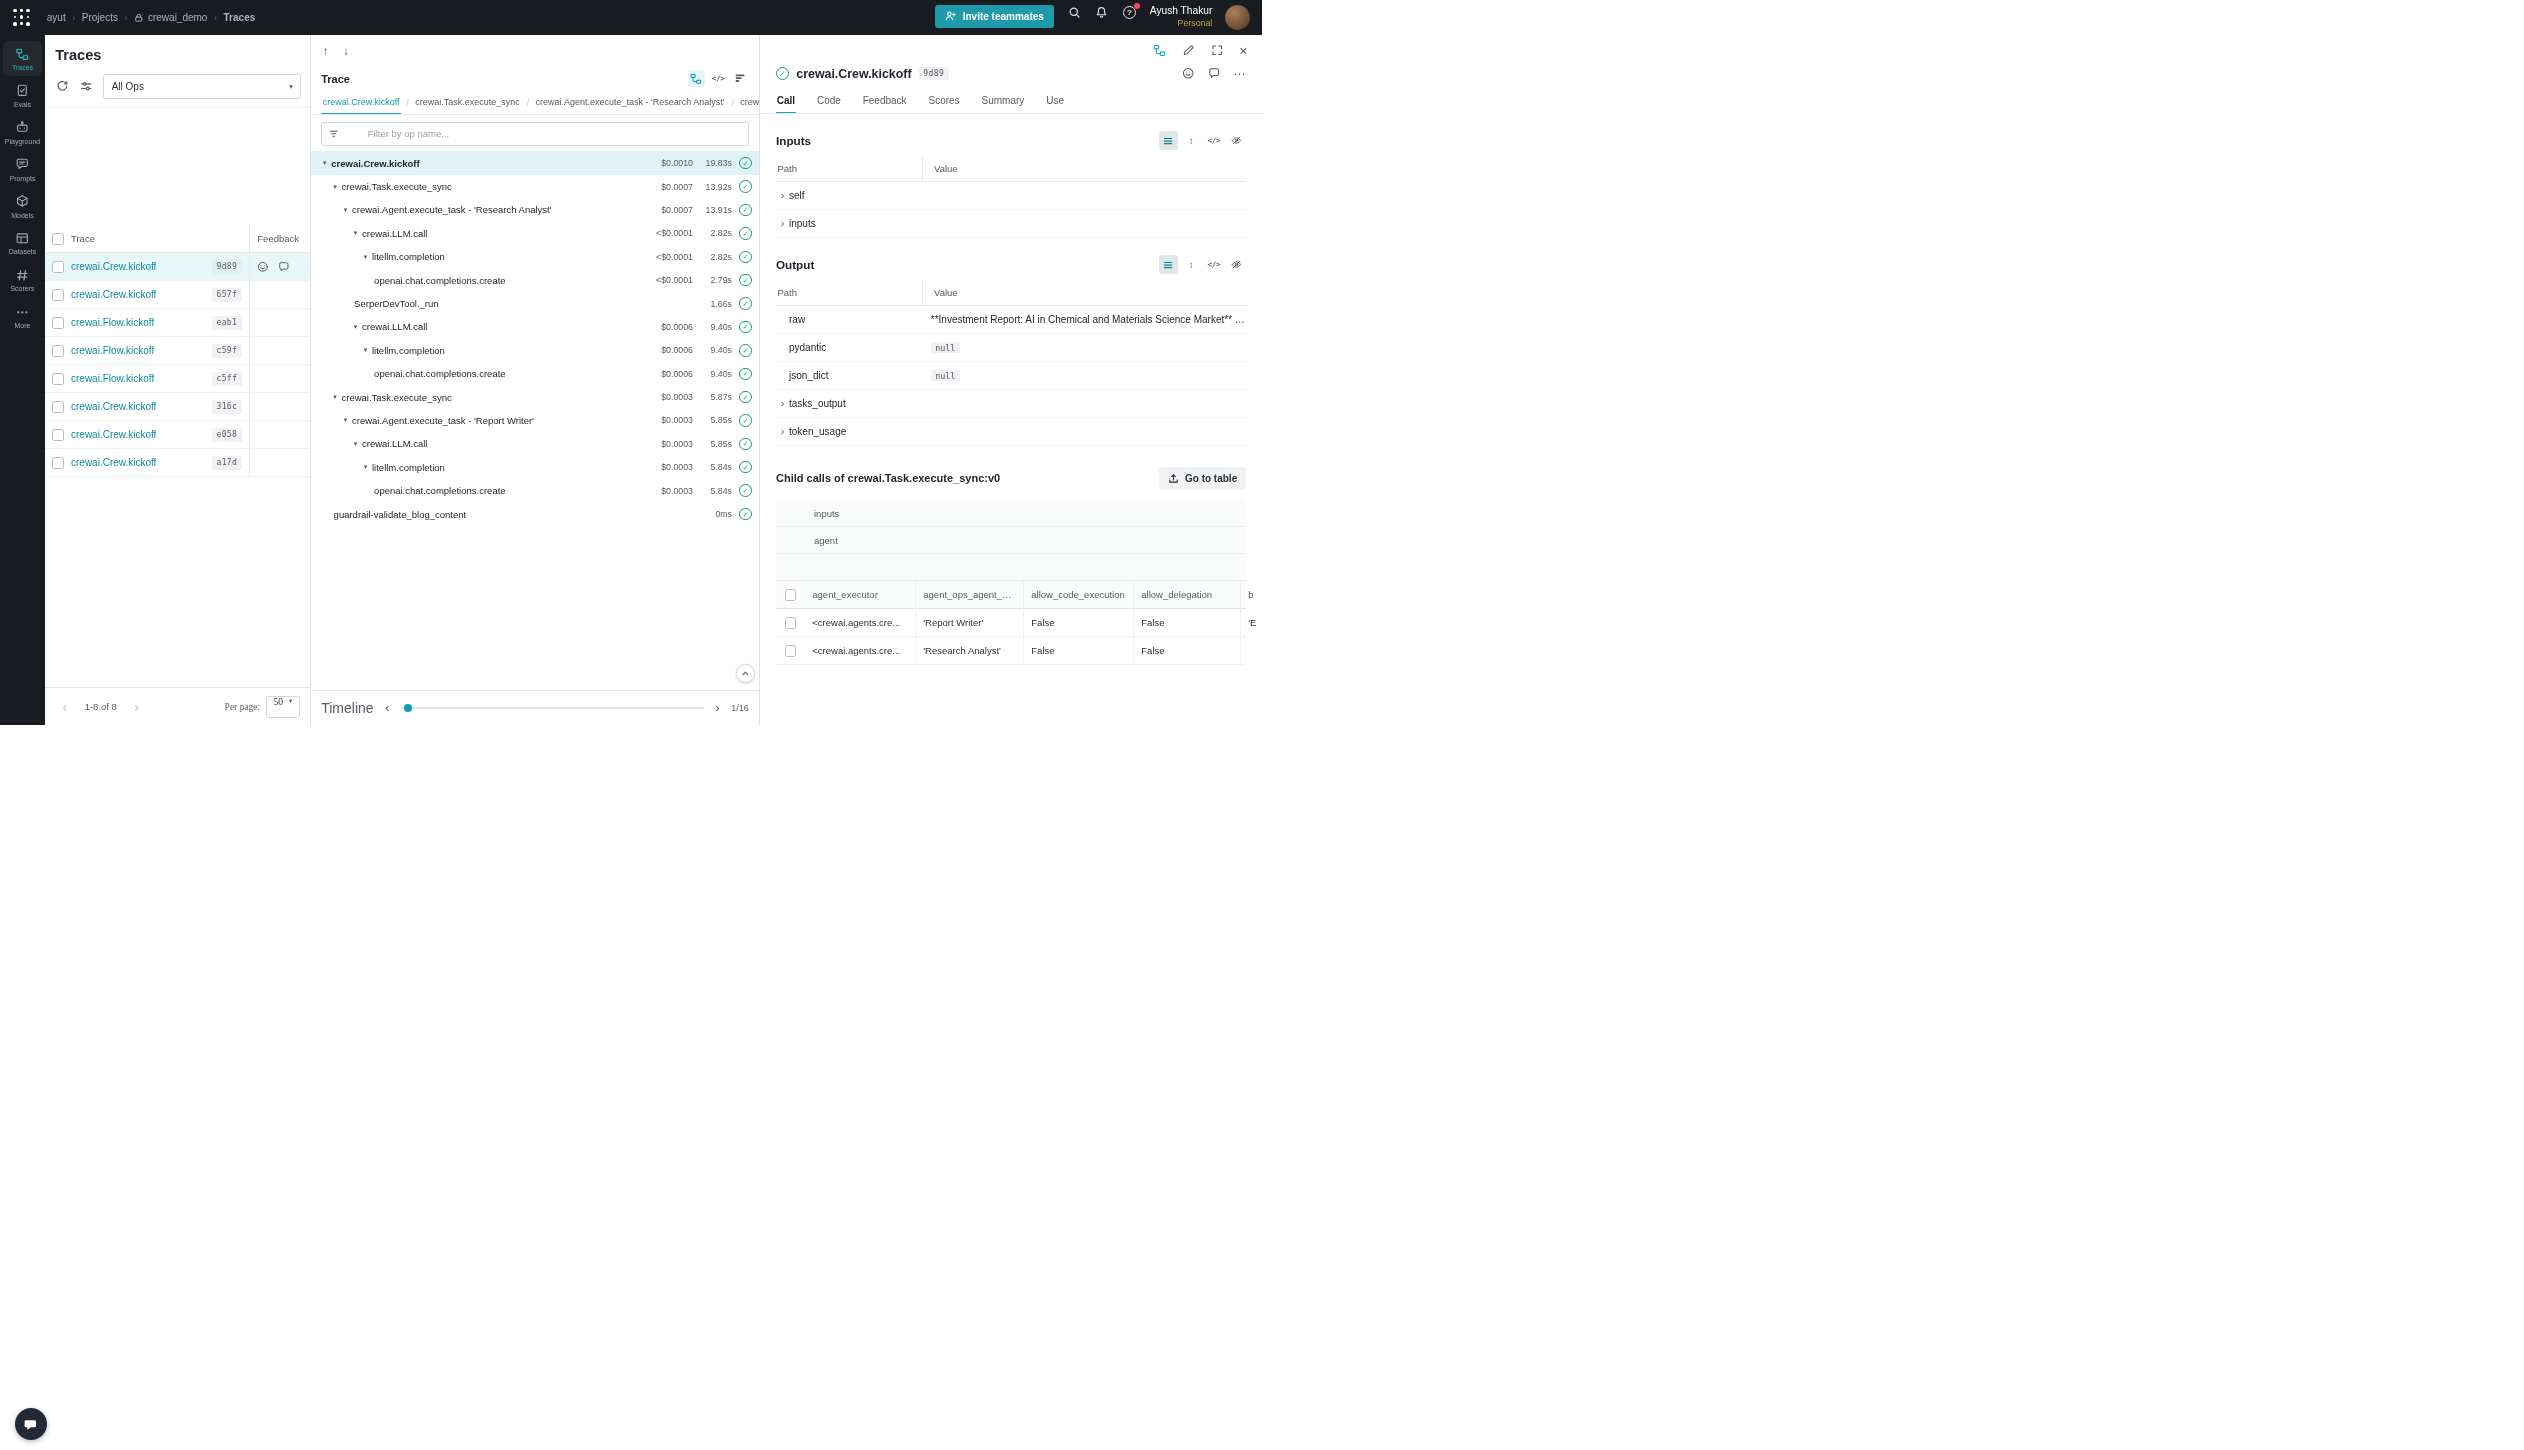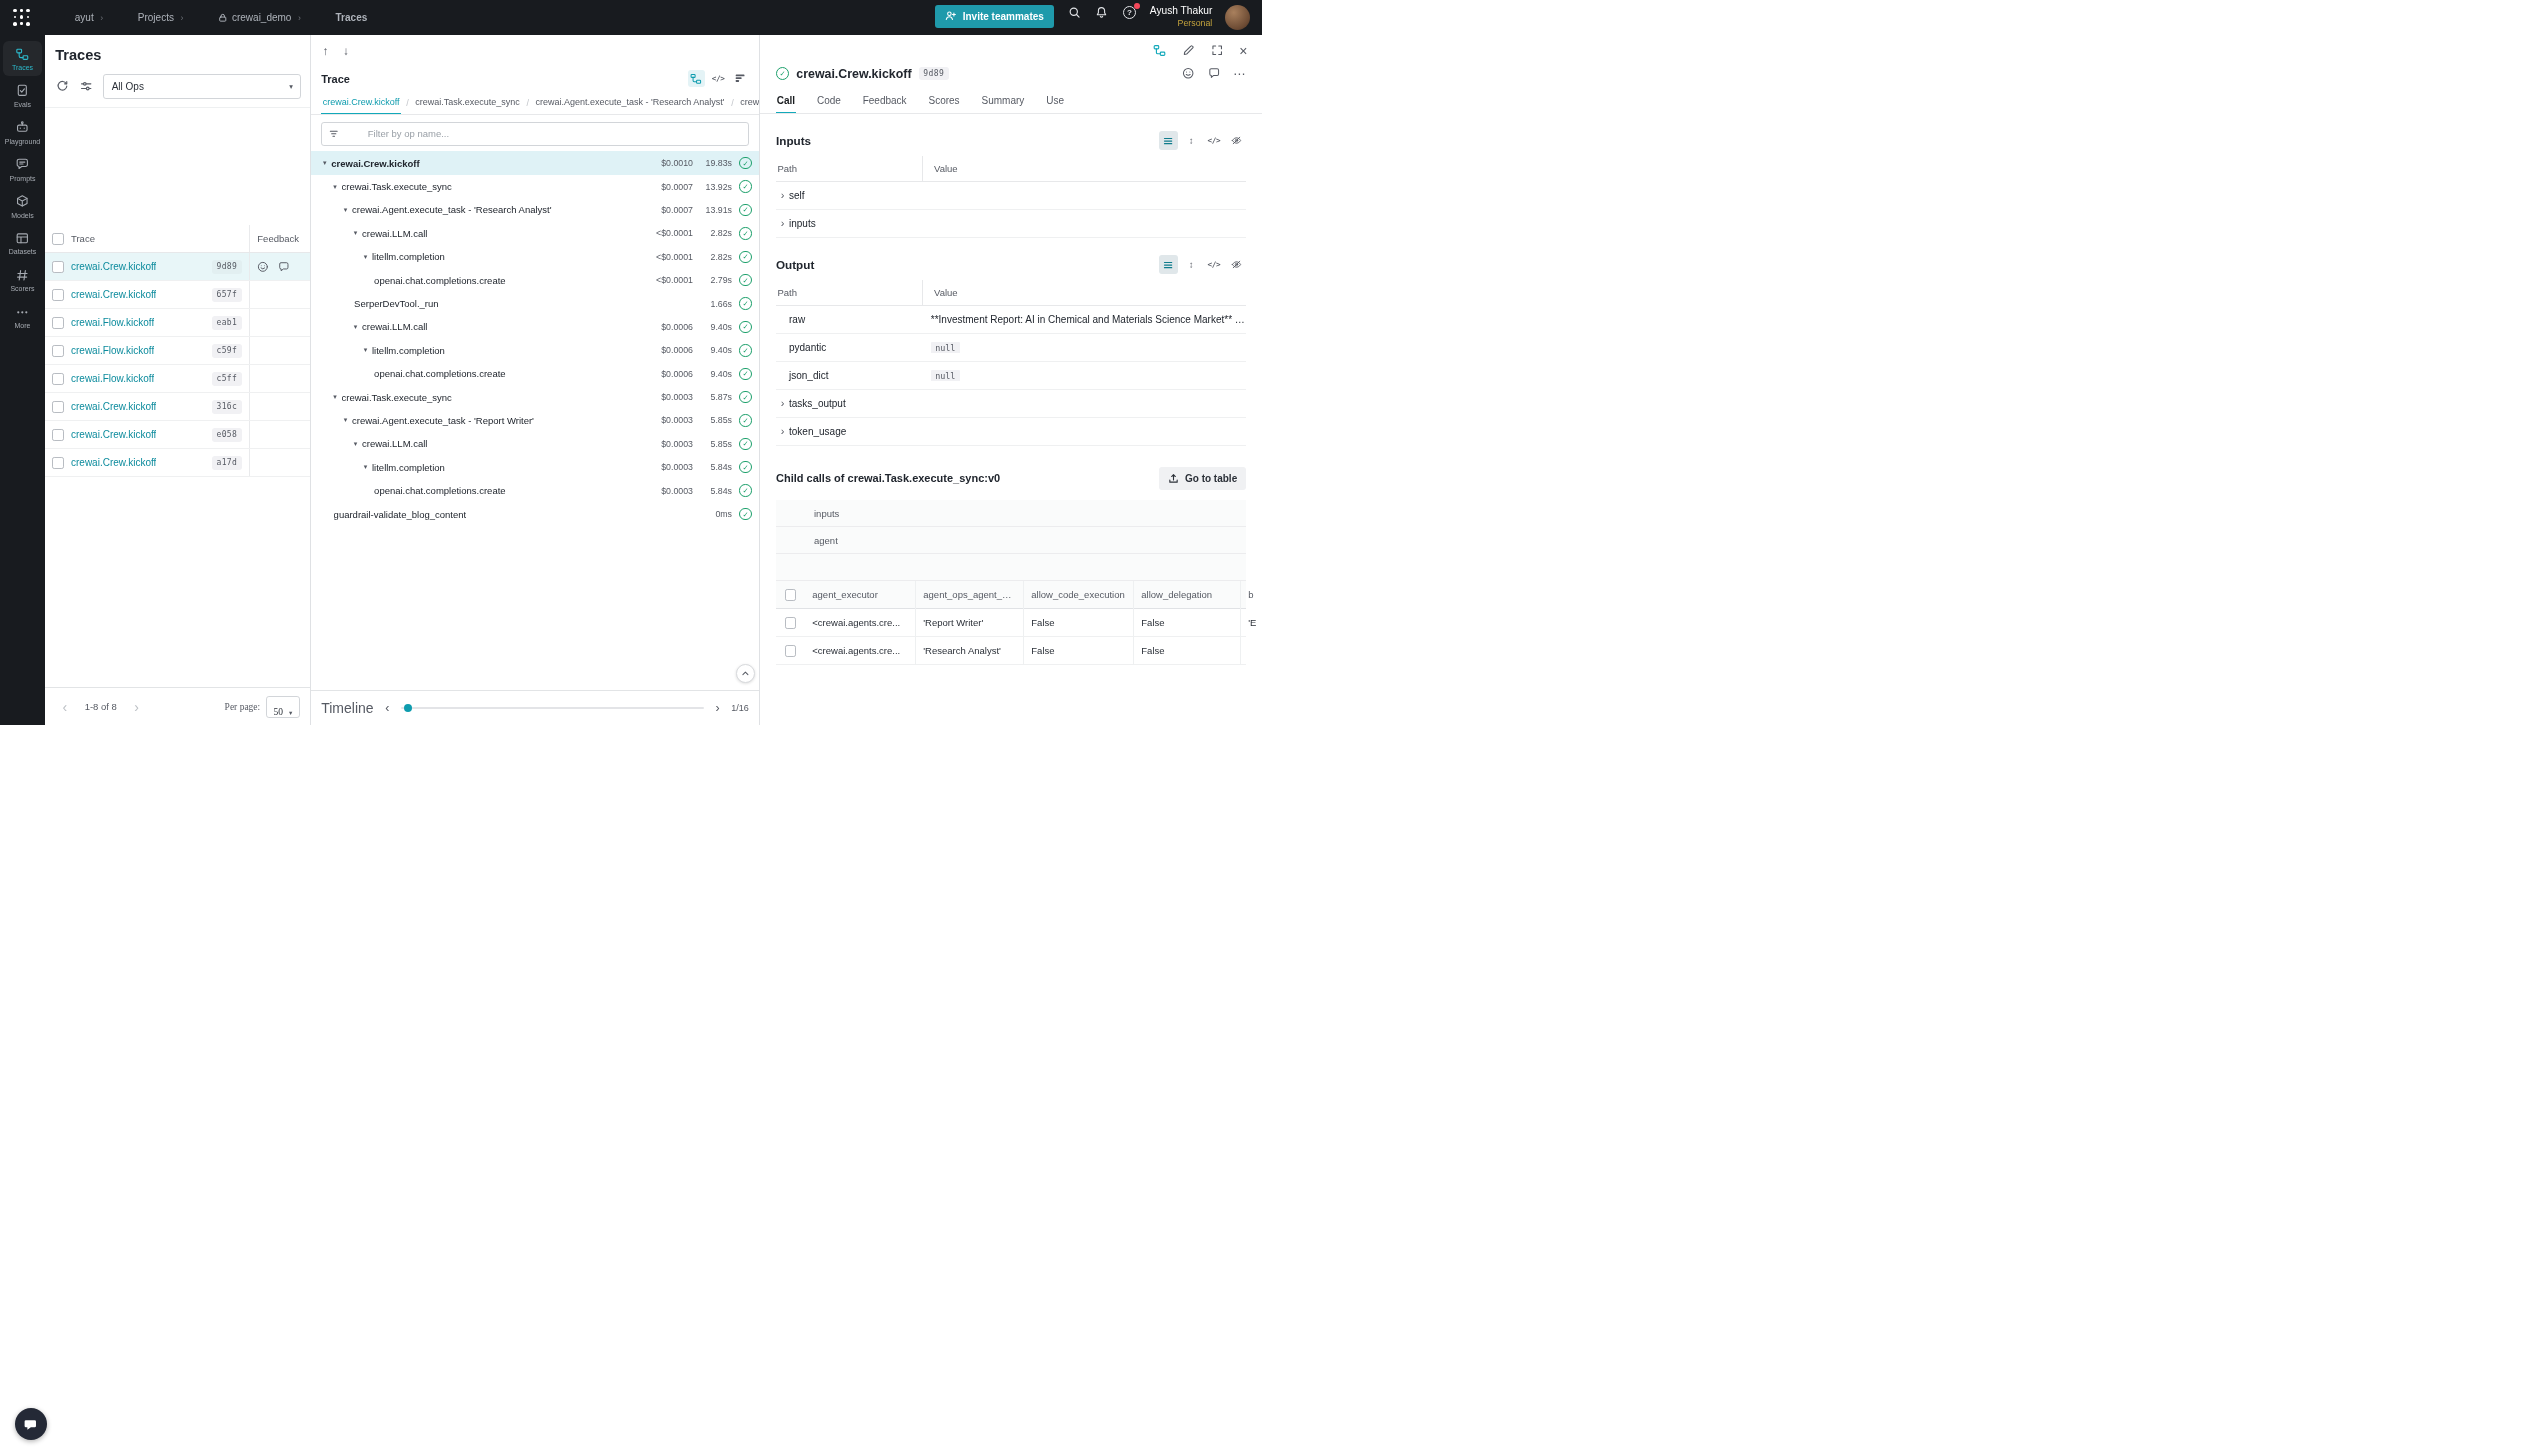--- a/index.html
+++ b/index.html
@@ -7,21 +7,21 @@
     font-family:"Liberation Sans","DejaVu Sans",sans-serif; font-size:9.5px; color:#21262e; background:#fff; }
   svg { display:block; }
   .app { width:100%; height:100%; display:flex; flex-direction:column; }
 
   
   .topbar { height:35px; background:#181b1f; display:flex; align-items:center; padding:0 11.7px; flex:none; }
   .logo { width:20.5px; height:20.5px; display:grid; grid-template-columns:repeat(3,4.4px); grid-template-rows:repeat(3,4.4px); gap:2.2px; align-content:center; justify-content:center; cursor:pointer; }
   .logo i { width:3.7px; height:3.7px; border-radius:50%; background:#fff; }
   .logo i.sm { width:2.6px; height:2.6px; margin:0.5px; }
   .crumbs { display:flex; align-items:center; gap:6.6px; margin-left:14.6px; color:#aeb3ba; font-size:10px; }
-  .crumbs a { color:#aeb3ba; cursor:pointer; display:flex; align-items:center; gap:4.4px;margin-left:28px; }
+  .crumbs a { color:#aeb3ba; cursor:pointer; display:flex; align-items:center; gap:4.4px; }
   .crumb-sep { color:#6d7178; font-size:8.8px; }
   .crumb-current { color:#fff; font-weight:600; }
   .nav-right { margin-left:auto; display:flex; align-items:flex-start; gap:13px; }
   .invite-btn { display:flex; align-items:center; gap:5.8px; background:#1f9aab; color:#fff; border:none; border-radius:2.9px; height:22.6px; padding:0 10.2px; font-size:10px; font-weight:600; cursor:pointer; font-family:inherit; }
   .nav-icon { color:#e3e5e8; width:14.6px; height:14.6px; display:flex; align-items:center; justify-content:center; cursor:pointer; position:relative; }
   .help-circle { width:13px; height:13px; border:1.2px solid #e3e5e8; border-radius:50%; display:flex; align-items:center; justify-content:center; font-size:8px; font-weight:700; }
   .red-dot { position:absolute; top:-2.2px; right:-2.9px; width:5.8px; height:5.8px; border-radius:50%; background:#f4495b; }
   .user-block { text-align:right; line-height:1.25; cursor:pointer; }
   .user-name { color:#fff; font-size:10.2px; }
   .user-scope { color:#c2a23c; font-size:8.8px; }
@@ -52,21 +52,21 @@
   .fb-cell { border-left:0.7px solid #e9eaec; padding-left:7.3px; display:flex; align-items:center; gap:8.8px; color:#565a63; }
   .t-row { height:28px; border-bottom:0.7px solid #eff0f1; cursor:pointer; }
   .t-row.sel { background:#e8f6f8; }
   .t-name { color:#0c8b9d; font-size:10px; white-space:nowrap; overflow:hidden; text-overflow:ellipsis; cursor:pointer; }
   .id-badge { font-family:"DejaVu Sans Mono","Liberation Mono",monospace; font-size:8px; color:#565a63; background:#f1f1f4; border-radius:2.9px; padding:2.2px 4.4px; margin-left:auto; margin-right:7.3px; flex:none; letter-spacing:0.4px; }
   .t-row.sel .id-badge { background:#e2eff1; }
   .lp-foot { margin-top:auto; border-top:0.7px solid #e2e4e6; height:38px; display:flex; align-items:center; padding:0 10.2px; flex:none; }
   .pg-chev { color:#bcc0c5; font-size:14px; padding:0 7.3px; cursor:default; }
   .pg-range { color:#565a63; font-size:9.5px; margin:0 10.2px; }
   .perpage { margin-left:auto; display:flex; align-items:center; gap:5.8px; color:#565a63;font-family:Liberation Serif, serif; }
-  .pp-select { border:0.7px solid #d2d5d9; border-radius:2.9px; height:22px; display:flex; align-items:flex-end; gap:5.8px; padding:0 6.6px; color:#2b3038; cursor:pointer; }
+  .pp-select { border:0.7px solid #d2d5d9; border-radius:2.9px; height:22px; display:flex; align-items:flex-start; gap:5.8px; padding:0 6.6px; color:#2b3038; cursor:pointer; }
   .pp-select .caret { font-size:6.6px; color:#565a63; }
 
   
   .panel-tree { width:449px; border-right:0.7px solid #dfe1e4; display:flex; flex-direction:column; background:#fff; flex:none; position:relative; }
   .tp-arrows { height:31px; display:flex; align-items:center; gap:14.6px; padding:0 11.7px; flex:none; }
   .nav-arrow { font-size:11.7px; color:#565a63; cursor:pointer; }
   .tp-head { height:25px; display:flex; align-items:center; padding:0 10.2px; flex:none; }
   .tp-title { font-size:11px; font-weight:600; }
   .view-icons { margin-left:auto; display:flex; align-items:center; gap:4.4px; }
   .view-btn { width:17.5px; height:17.5px; border-radius:2.9px; display:flex; align-items:center; justify-content:center; color:#565a63; cursor:pointer; }

